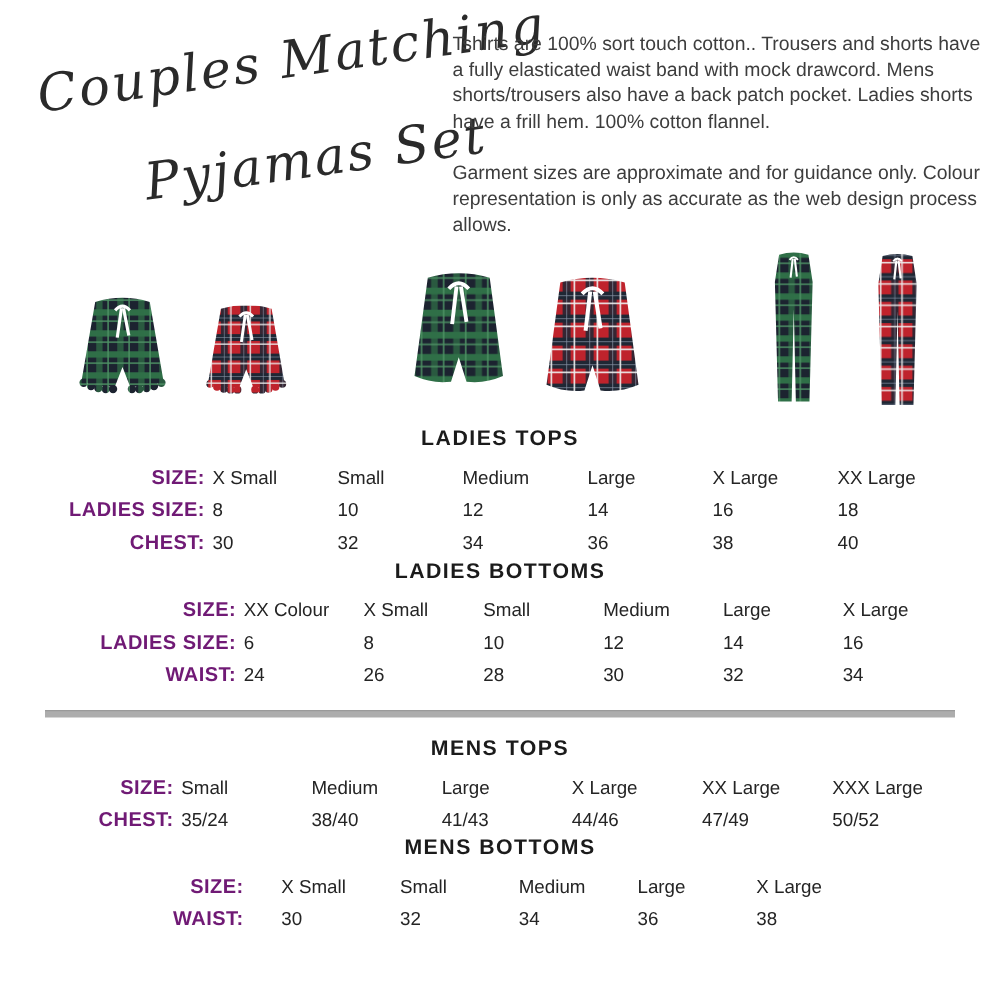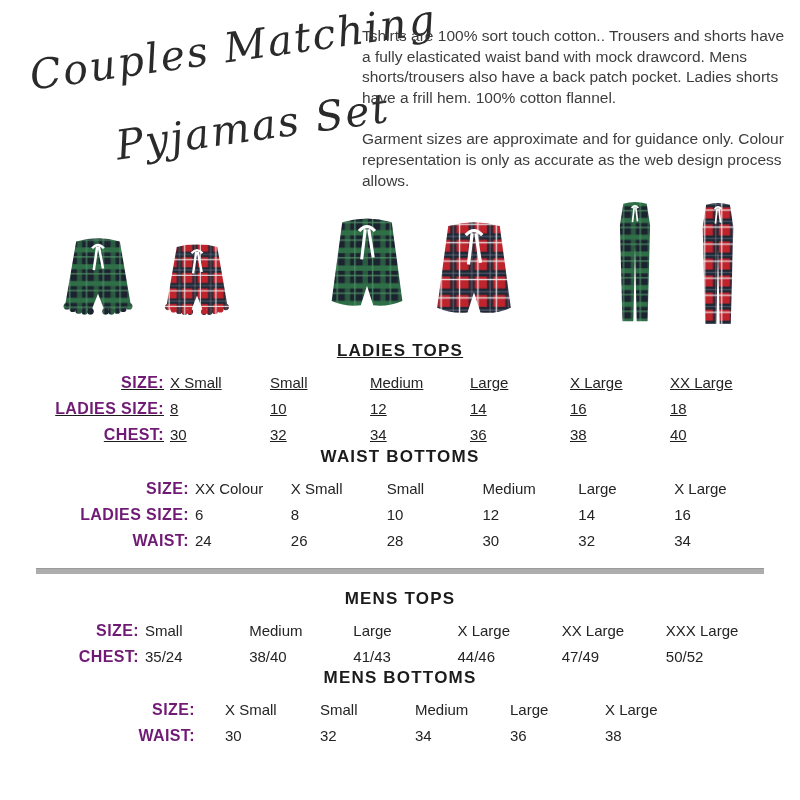--- a/index.html
+++ b/index.html
@@ -35,21 +35,21 @@
   .grid { display:grid; margin-left:20px; row-gap:8px; }
   .grid.ladies-tops    { width:750px; grid-template-columns:150px repeat(6,1fr); }
   .grid.ladies-bottoms { width:750px; grid-template-columns:175px repeat(6,1fr); }
   .grid.mens-tops      { width:750px; grid-template-columns:125px repeat(6,1fr); }
   .grid.mens-bottoms   { width:680px; grid-template-columns:205px repeat(5,1fr); }
   .lbl { text-align:right; font-weight:bold; font-size:16px; letter-spacing:0.4px;
     padding-right:6px; color:#701a75; }
   .grid.mens-bottoms .lbl { padding-right:30px; }
   .val { text-align:left; font-size:15px; color:#242424; }
 
-  .pos-ladies-tops    { top:341px;text-decoration:underline; }
+  .pos-ladies-tops    { top:341px; }
   .pos-ladies-bottoms { top:447px; }
   .pos-mens-tops      { top:589px; }
   .pos-mens-bottoms   { top:668px; }
 
   .divider { position:absolute; top:568px; left:36px; width:728px; height:6px;
     background:#adadad; border-top:1px solid #9a9a9a; }
 
   .defs-holder { position:absolute; width:0; height:0; overflow:hidden; }
 </style>
 </head>
@@ -185,21 +185,21 @@
       <div class="val">30</div>
       <div class="val">32</div>
       <div class="val">34</div>
       <div class="val">36</div>
       <div class="val">38</div>
       <div class="val">40</div>
     </div>
   </section>
 
   <section class="size-table pos-ladies-bottoms">
-    <h3>WAIST BOTTOMS</h3>
+    <h3>LADIES BOTTOMS</h3>
     <div class="grid ladies-bottoms">
       <div class="lbl">SIZE:</div>
       <div class="val">XX Colour</div>
       <div class="val">X Small</div>
       <div class="val">Small</div>
       <div class="val">Medium</div>
       <div class="val">Large</div>
       <div class="val">X Large</div>
       <div class="lbl">LADIES SIZE:</div>
       <div class="val">6</div>

